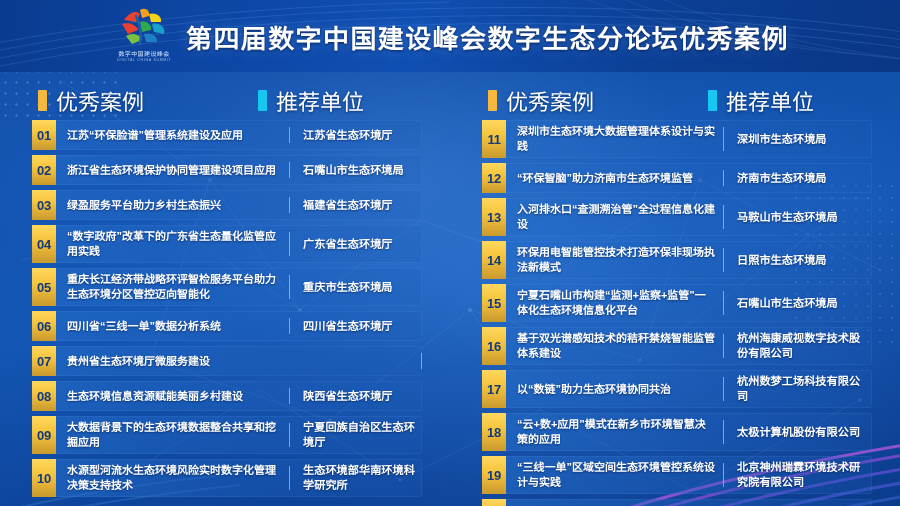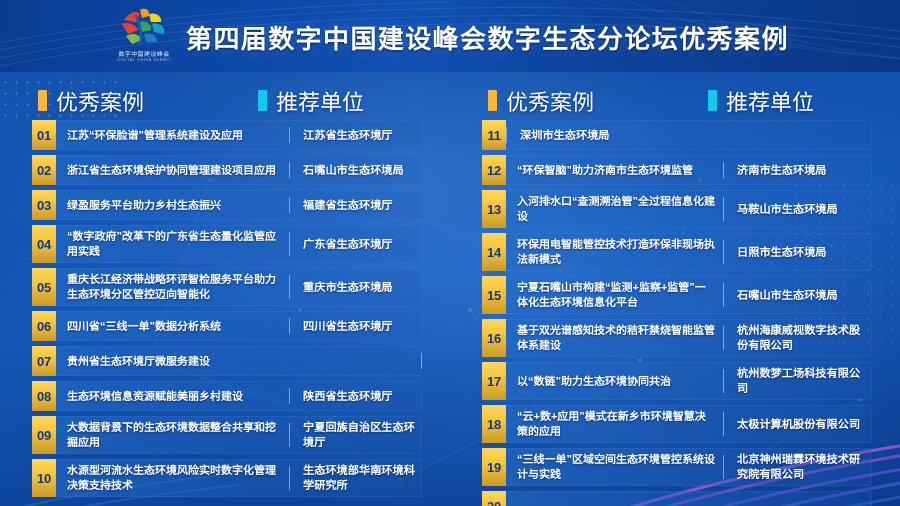--- a/index.html
+++ b/index.html
@@ -332,20 +332,23 @@
           </div>
           <div class="sep"></div>
           <div class="unit">
             <span>生态环境部华南环境科学研究所</span>
           </div>
         </div>
       </div>
     <div class="col col-right" id="col-right">
         <div class="row">
           <div class="num">11</div>
+          <div class="case">
+            <span>深圳市生态环境大数据管理体系设计与实践</span>
+          </div>
           <div class="sep"></div>
           <div class="unit">
             <span>深圳市生态环境局</span>
           </div>
         </div>
         <div class="row">
           <div class="num">12</div>
           <div class="case">
             <span>“环保智脑”助力济南市生态环境监管</span>
           </div>

